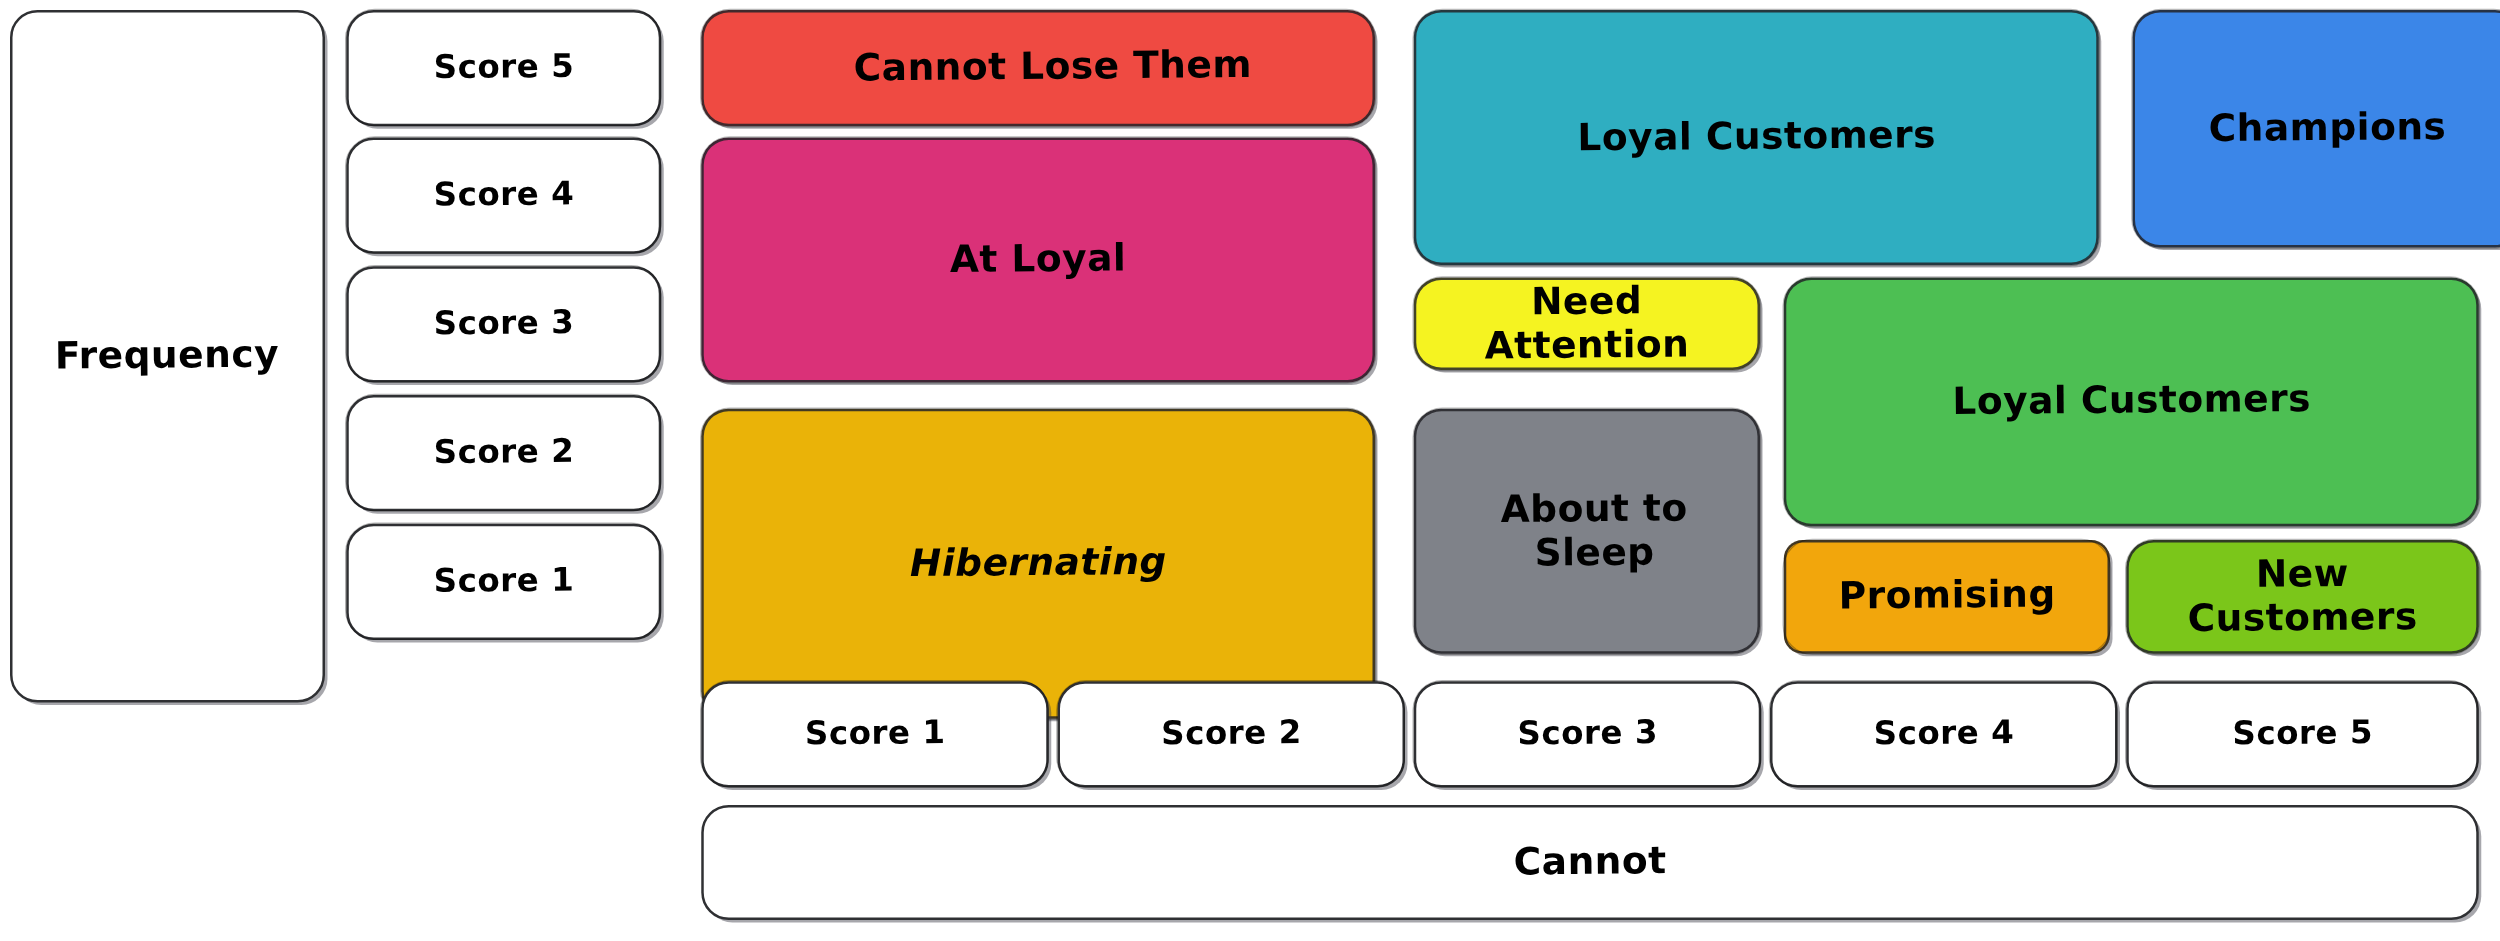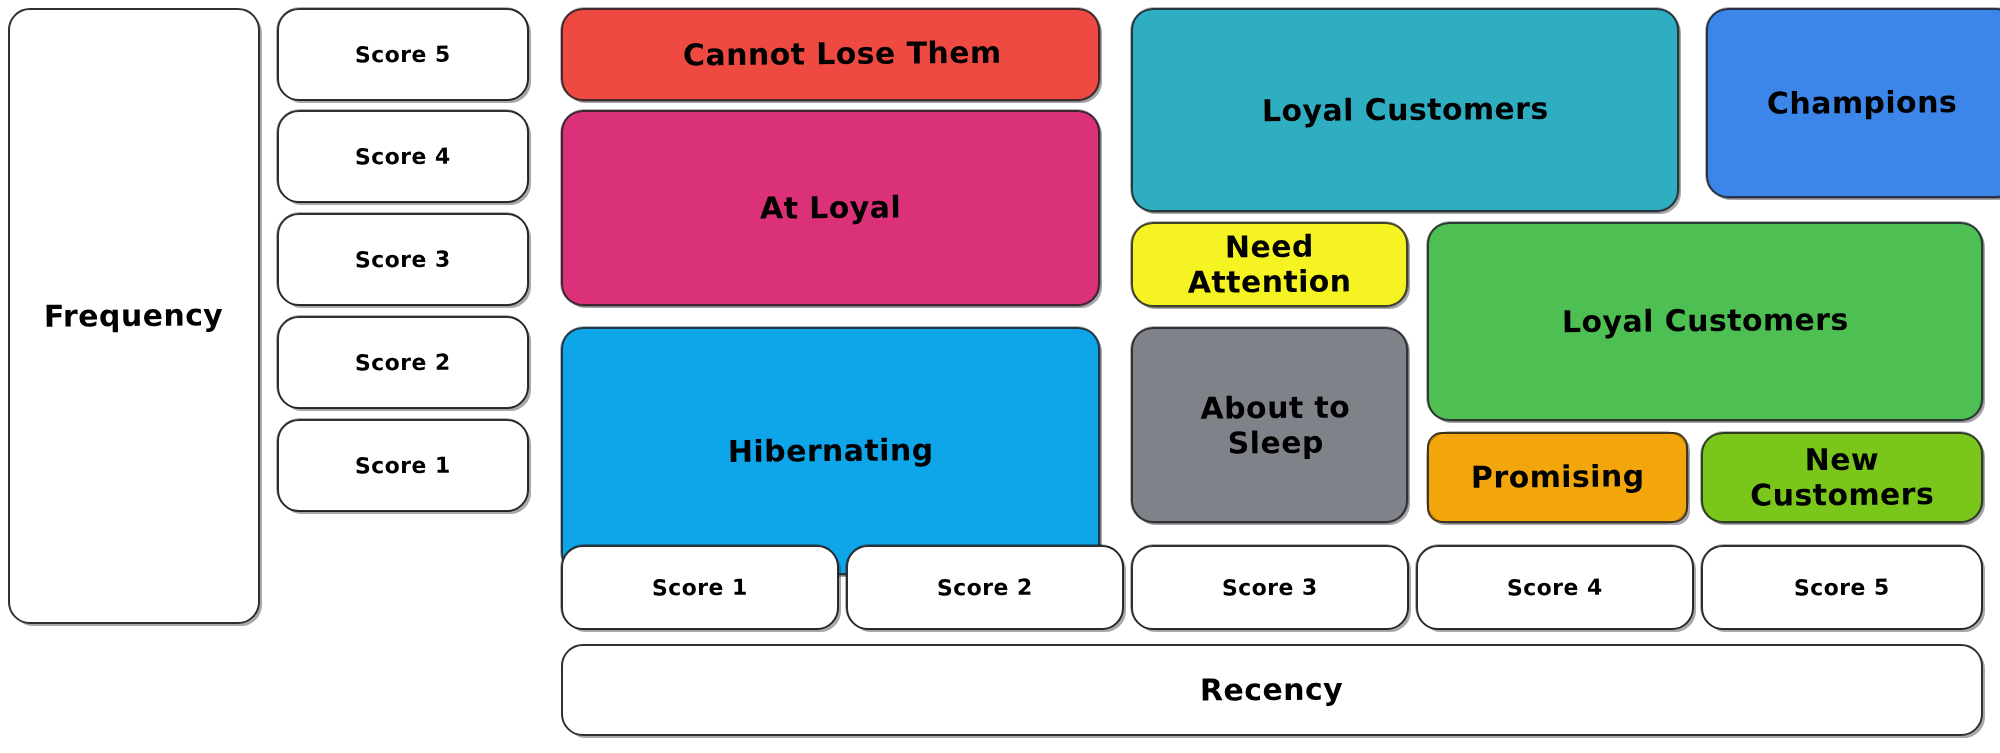--- a/index.html
+++ b/index.html
@@ -31,21 +31,21 @@
   }
   .box .lbl{
     display:block;
     padding:0 10px;
     line-height:1.15;
     
     transform:rotate(-0.5deg);
   }
 
   
-  .frame{ border-color:#2f3033; border-width:2px; font-size:22px; }
+  .frame{ border-color:#2f3033; border-width:2px; font-size:26px; }
   .axis { border-color:#2f3033; border-width:2px; font-size:30px; }
 
   
   .seg{ border-color:rgba(35,35,40,.85); border-width:2px; font-size:30px; }
 
   
   .seg::after{
     content:"";
     position:absolute;
     left:-3px;right:-3px;top:-3px;bottom:-3px;
@@ -61,21 +61,21 @@
     border-radius:24px;
     border:1px solid rgba(0,0,0,.30);
     pointer-events:none;
   }
 </style>
 </head>
 <body>
 
 <div id="canvas">
 
-  <div class="box axis" id="freq-axis" style="left: 8px; top: 8px; width: 252px; height: 616px;">
+  <div class="box axis" id="freq-axis" style="left: 8px; top: 8px; width: 252px; height: 554px;">
     <span class="lbl">Frequency</span>
   </div>
 
   <div class="box frame" id="freq-score-0" style="left: 277px; top: 8px; width: 252px; height: 93px;">
     <span class="lbl">Score 5</span>
   </div>
   <div class="box frame" id="freq-score-1" style="left: 277px; top: 110px; width: 252px; height: 93px;">
     <span class="lbl">Score 4</span>
   </div>
   <div class="box frame" id="freq-score-2" style="left: 277px; top: 213px; width: 252px; height: 93px;">
@@ -87,30 +87,30 @@
   <div class="box frame" id="freq-score-4" style="left: 277px; top: 419px; width: 252px; height: 93px;">
     <span class="lbl">Score 1</span>
   </div>
 
   <div class="box seg" id="seg-cannot-lose-them" style="left: 561px; top: 8px; width: 539px; height: 93px; background: rgb(239, 74, 66); padding-left: 24px;">
     <span class="lbl">Cannot Lose Them</span>
   </div>
   <div class="box seg" id="seg-at-risk" style="left: 561px; top: 110px; width: 539px; height: 196px; background: rgb(218, 49, 120);">
     <span class="lbl">At Loyal</span>
   </div>
-  <div class="box seg" id="seg-hibernating" style="left: 561px; top: 327px; width: 539px; height: 248px; background: #0ea5e9;">
+  <div class="box seg" id="seg-hibernating" style="left: 561px; top: 327px; width: 539px; height: 248px; background: #eab308; font-style: italic;">
     <span class="lbl">Hibernating</span>
   </div>
   <div class="box seg" id="seg-loyal-customers-teal" style="left: 1131px; top: 8px; width: 548px; height: 204px; background: rgb(47, 174, 193);">
     <span class="lbl">Loyal Customers</span>
   </div>
   <div class="box seg" id="seg-champions" style="left: 1706px; top: 8px; width: 312px; height: 190px; background: rgb(59, 134, 232);">
     <span class="lbl">Champions</span>
   </div>
-  <div class="box seg" id="seg-need-attention" style="left: 1131px; top: 222px; width: 277px; height: 85px; background: rgb(245, 243, 33);">
+  <div class="box seg" id="seg-need-attention" style="left: 1131px; top: 222px; width: 277px; height: 74px; background: rgb(245, 243, 33);">
     <span class="lbl">Need Attention</span>
   </div>
   <div class="box seg" id="seg-loyal-customers-green" style="left: 1427px; top: 222px; width: 556px; height: 199px; background: rgb(77, 191, 83);">
     <span class="lbl">Loyal Customers</span>
   </div>
   <div class="box seg" id="seg-about-to-sleep" style="left: 1131px; top: 327px; width: 277px; height: 196px; background: rgb(127, 130, 137); padding-left: 12px;">
     <span class="lbl">About to Sleep</span>
   </div>
   <div class="box seg" id="seg-promising" style="left: 1427px; top: 432px; width: 261px; height: 91px; background: rgb(242, 166, 12); border-radius: 15px;">
     <span class="lbl">Promising</span>
@@ -129,16 +129,16 @@
     <span class="lbl">Score 3</span>
   </div>
   <div class="box frame" id="rec-score-3" style="left: 1416px; top: 545px; width: 278px; height: 85px;">
     <span class="lbl">Score 4</span>
   </div>
   <div class="box frame" id="rec-score-4" style="left: 1701px; top: 545px; width: 282px; height: 85px;">
     <span class="lbl">Score 5</span>
   </div>
 
   <div class="box axis" id="rec-axis" style="left: 561px; top: 644px; width: 1422px; height: 92px;">
-    <span class="lbl">Recency</span>
+    <span class="lbl">Cannot</span>
   </div>
 
 </div>
 
 </body></html>

